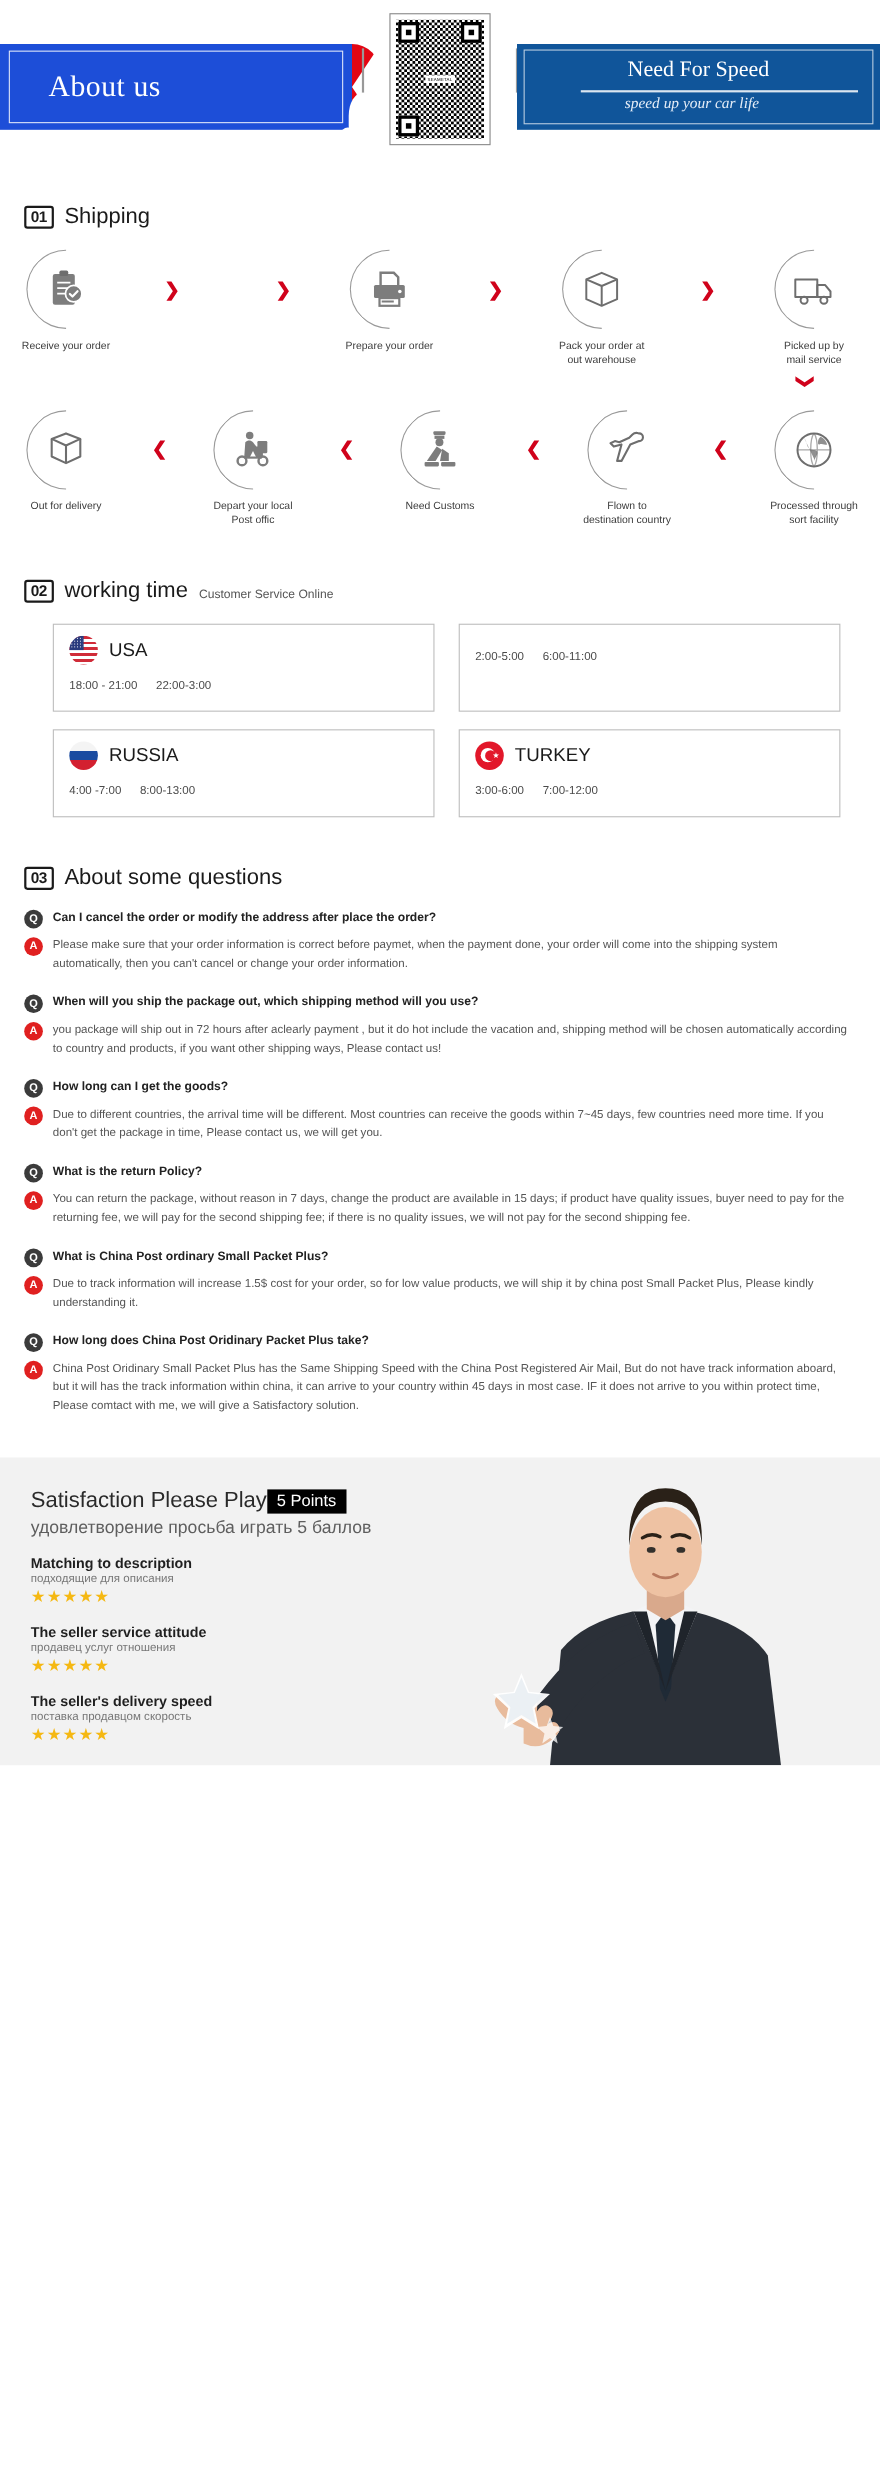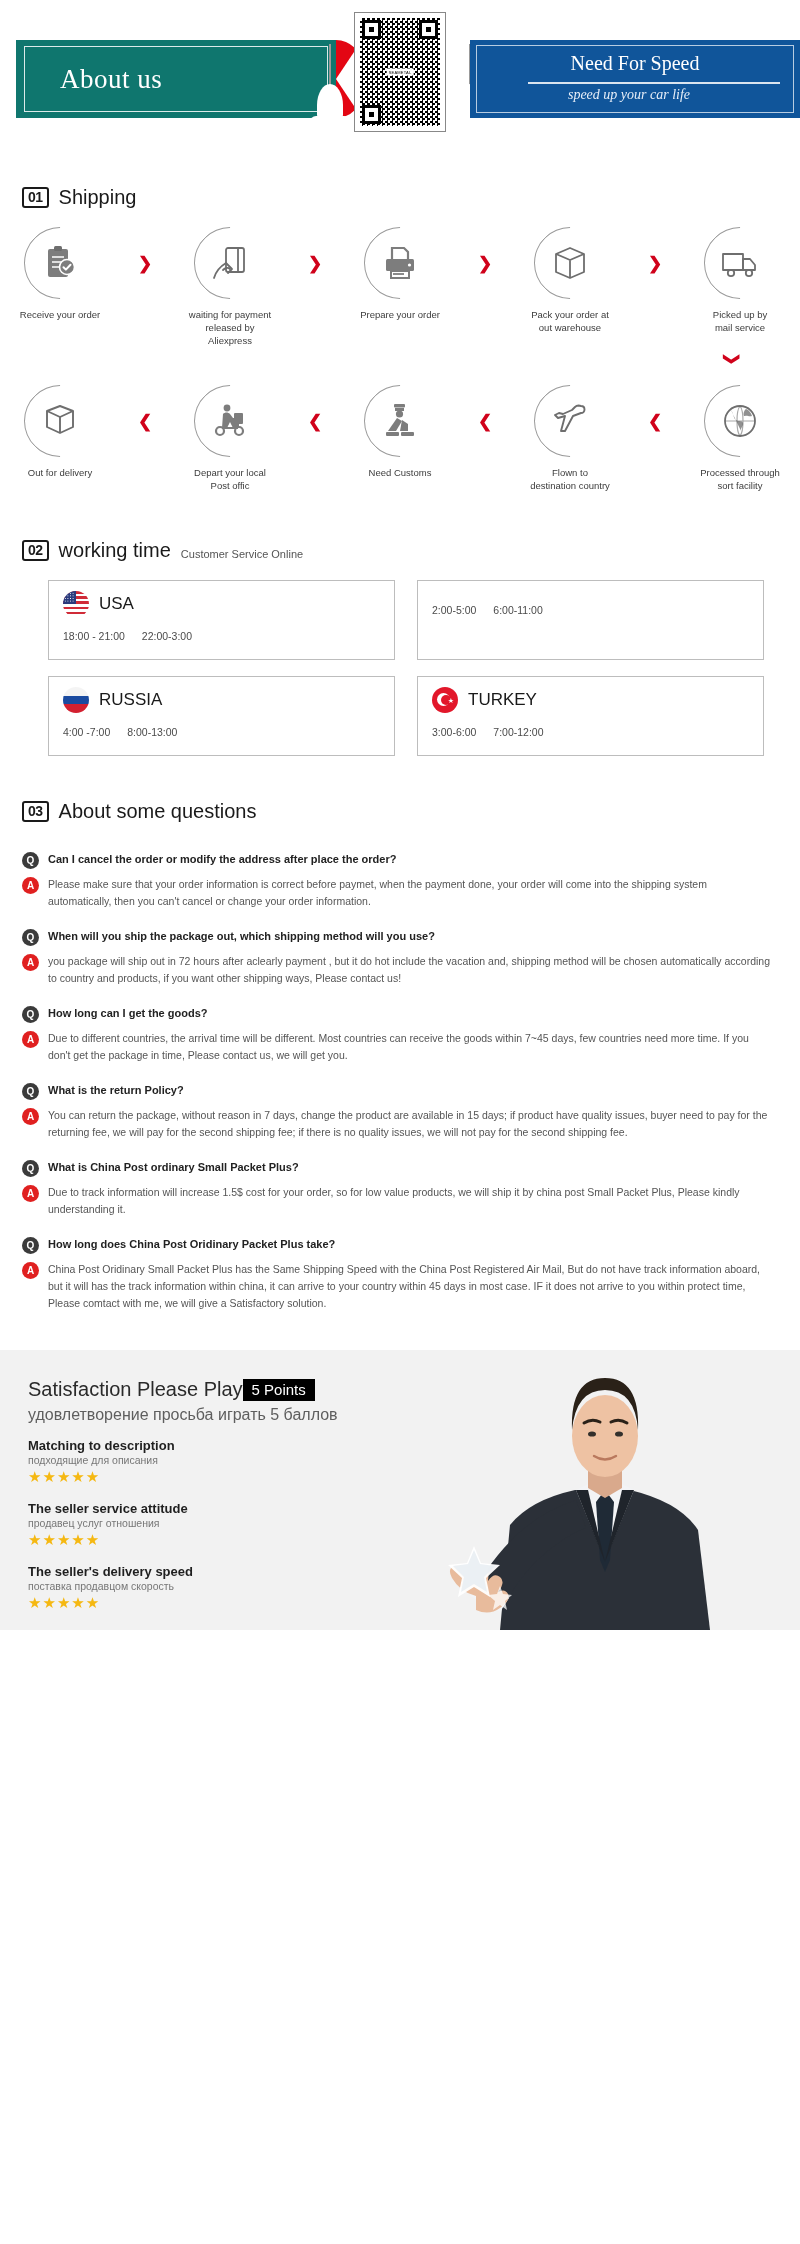--- a/index.html
+++ b/index.html
@@ -13,23 +13,23 @@
 
   
   .banner {
     position: relative;
     height: 160px;
     background: #ffffff;
     overflow: hidden;
   }
   .banner-red {
     position: absolute;
-    left: 16px; top: 40px;
+    left: 0; top: 40px;
     width: 320px; height: 78px;
-    background: #0f766e;
+    background: #1d4ed8;
   }
   .banner-red:after {
     content: "";
     position: absolute;
     right: -26px; top: 0;
     width: 0; height: 0;
     border-top: 39px solid #e30613;
     border-bottom: 39px solid #e30613;
     border-right: 26px solid transparent;
     border-radius: 0 40px 40px 0;
@@ -451,34 +451,20 @@
               <circle cx="27" cy="24" r="7.5" fill="#7d7d7d" stroke="#fff" stroke-width="1.6"></circle>
               <path d="M23.5 24.2l2.4 2.4 4.6-4.8" stroke="#fff" stroke-width="2" stroke-linecap="round" stroke-linejoin="round"></path>
             </svg>
           </span>
         </div>
         <div class="step-label">Receive your order</div>
       </div>
 
       <div class="arrow">❯</div>
 
-      <div class="ship-step">
-        <div class="circ gap-tr">
-          <span class="ico">
-            <svg viewBox="0 0 40 40" fill="none" stroke="#6e6e6e" stroke-width="1.8" stroke-linecap="round" stroke-linejoin="round">
-              <rect x="16" y="5" width="18" height="24" rx="2"></rect>
-              <path d="M28 5v24"></path>
-              <path d="M4 35c2-7 7-12 12-15l6 6-4 4"></path>
-              <path d="M13 27c2-2 5-3 7-1"></path>
-            </svg>
-          </span>
-        </div>
-        <div class="step-label" style="white-space:pre-line">waiting for payment
-released by Aliexpress</div>
-      </div>
 
       <div class="arrow">❯</div>
 
       <div class="ship-step">
         <div class="circ gap-tr">
           <span class="ico">
             <svg viewBox="0 0 40 40" fill="none" stroke="#7d7d7d" stroke-width="2.2">
               <path d="M12 16V5h12l4 4v7" fill="#fff"></path>
               <rect x="6" y="16" width="28" height="12" rx="1.5" fill="#7d7d7d" stroke="none"></rect>
               <rect x="11" y="28" width="18" height="7" fill="#fff" stroke="#7d7d7d" stroke-width="2"></rect>
@@ -664,21 +650,21 @@
         <div class="tc-times">
           <span>3:00-6:00</span>
           <span>7:00-12:00</span>
         </div>
       </div>
 
     </div>
   </div>
 
   <div class="faq">
-    <div class="sec-head" style="padding-left:0;margin-bottom:28px">
+    <div class="sec-head" style="padding-left:0;margin-bottom:16px">
       <span class="sec-num">03</span>
       <span class="sec-title">About some questions</span>
     </div>
 
     <div class="faq-item">
       <div class="qa-row">
           <span class="badge badge-q">Q</span>
         <span class="q-text">Can I cancel the order or modify the address after place the order?</span>
         </div>
       <div class="qa-row">

